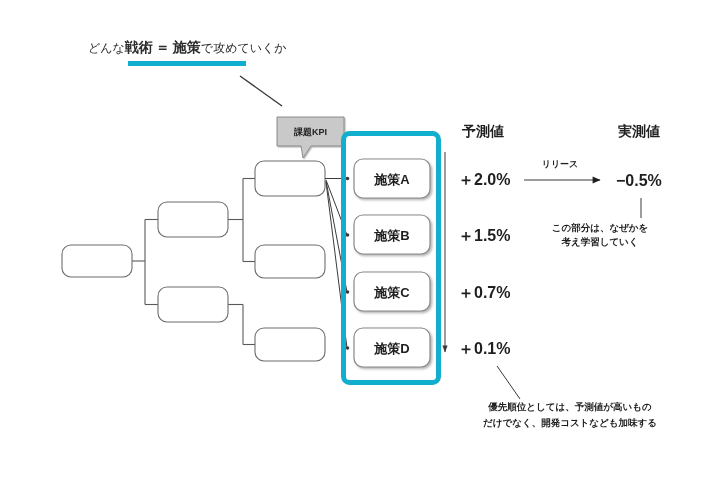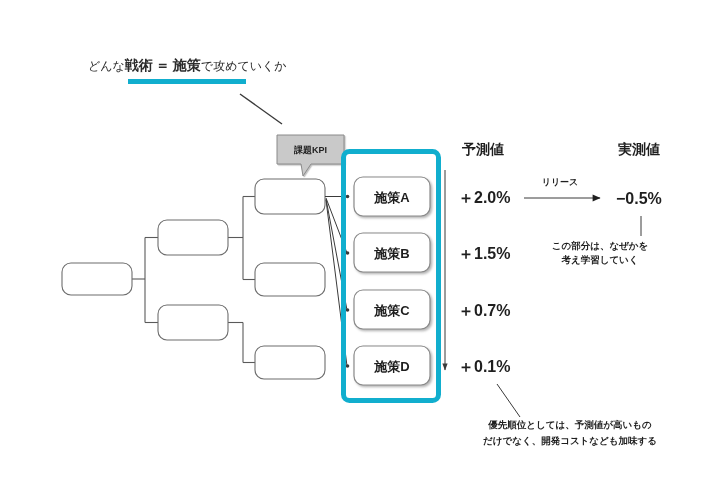--- a/index.html
+++ b/index.html
@@ -10,21 +10,21 @@
   body {
     width: 726px;
     height: 488px;
     font-family: "Liberation Sans", "DejaVu Sans", sans-serif;
     color: #2b2b2b;
     position: relative;
     overflow: hidden;
   }
   #stage {
     position: absolute;
-    left: 0; top: 18px;
+    left: 0; top: 0;
     width: 726px;
     height: 352px;
   }
   svg { display: block; }
 
   .txt { font-family: "Liberation Sans", "DejaVu Sans", sans-serif; fill: #2b2b2b; }
   .title-main { font-size: 14px; font-weight: 700; }
   .title-sub  { font-size: 12px; font-weight: 400; }
   .kpi-label  { font-size: 9px; font-weight: 700; fill: #222; }
   .node-label { font-size: 13px; font-weight: 700; fill: #1f1f1f; }

